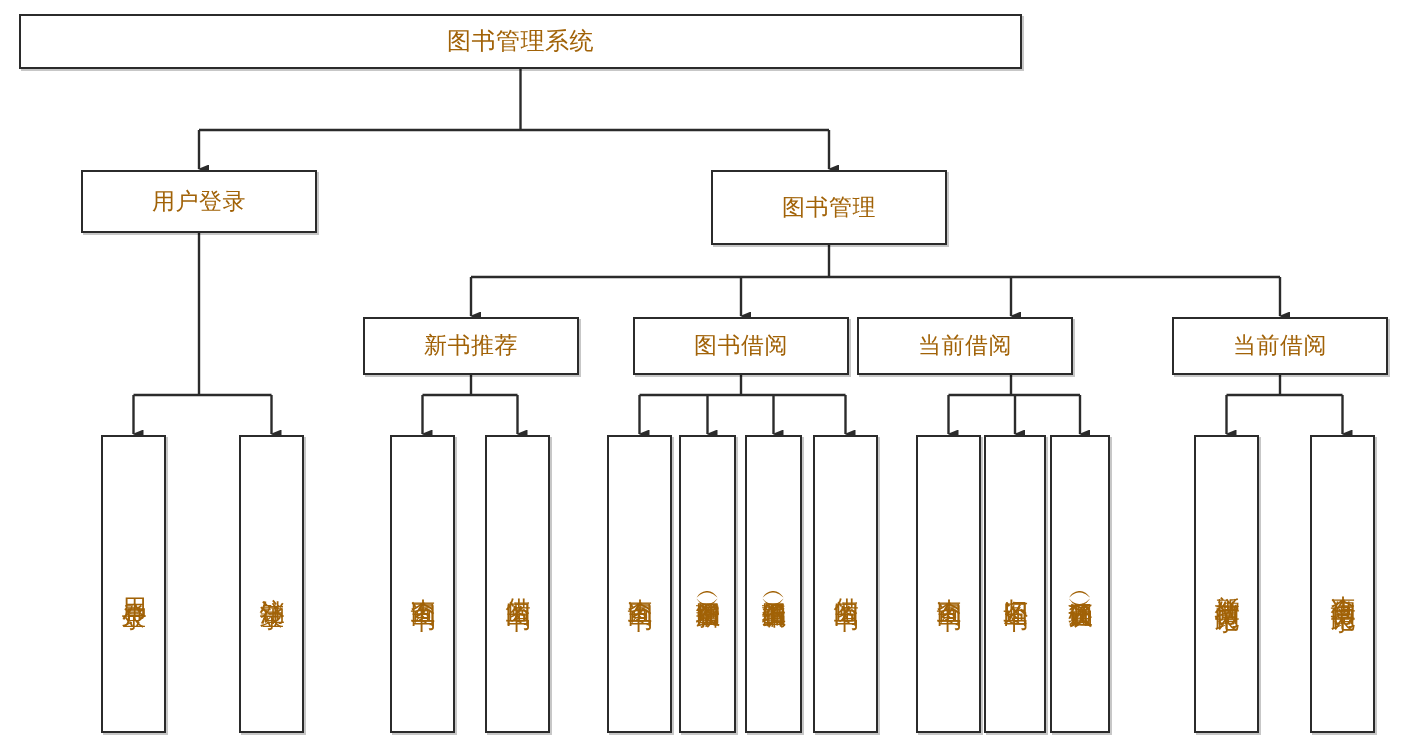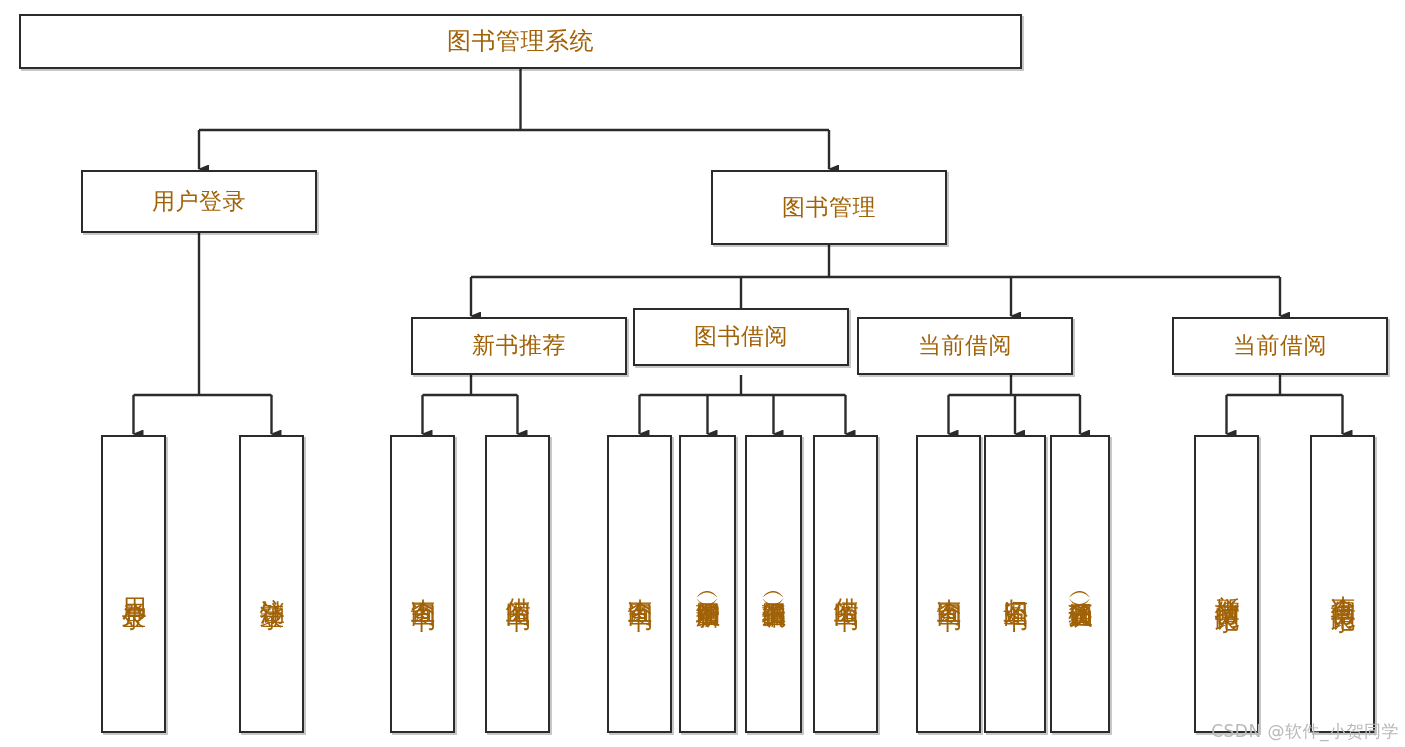--- a/index.html
+++ b/index.html
@@ -133,24 +133,24 @@
   <div id="nodes">
       <div class="node horiz root" style="left: 19px; top: 14px; width: 1003px; height: 55px;">
         <span class="node-label">图书管理系统</span>
       </div>
       <div class="node horiz" style="left: 81px; top: 170px; width: 236px; height: 63px;">
         <span class="node-label">用户登录</span>
       </div>
       <div class="node horiz" style="left: 711px; top: 170px; width: 236px; height: 75px;">
         <span class="node-label">图书管理</span>
       </div>
-      <div class="node horiz" style="left: 363px; top: 317px; width: 216px; height: 58px; margin-left: 48px;">
+      <div class="node horiz" style="left: 363px; top: 317px; width: 216px; height: 58px;">
         <span class="node-label">新书推荐</span>
       </div>
-      <div class="node horiz" style="left: 633px; top: 308px; width: 216px; height: 58px;">
+      <div class="node horiz" style="left: 633px; top: 317px; width: 216px; height: 58px;">
         <span class="node-label">图书借阅</span>
       </div>
       <div class="node horiz" style="left: 857px; top: 317px; width: 216px; height: 58px;">
         <span class="node-label">当前借阅</span>
       </div>
       <div class="node horiz" style="left: 1172px; top: 317px; width: 216px; height: 58px;">
         <span class="node-label">当前借阅</span>
       </div>
       <div class="node vert" style="left: 101px; top: 435px; width: 65px; height: 298px;">
         <span class="node-label">用户登录</span>
@@ -186,15 +186,14 @@
         <span class="node-label">确认归还（管理员）</span>
       </div>
       <div class="node vert" style="left: 1194px; top: 435px; width: 65px; height: 298px;">
         <span class="node-label">新增借阅记录</span>
       </div>
       <div class="node vert" style="left: 1310px; top: 435px; width: 65px; height: 298px;">
         <span class="node-label">查询借阅记录</span>
       </div>
     </div>
 
-  <div class="watermark">CSDN @软件_小贺同学</div>
 
 </div>
 
 </body></html>

